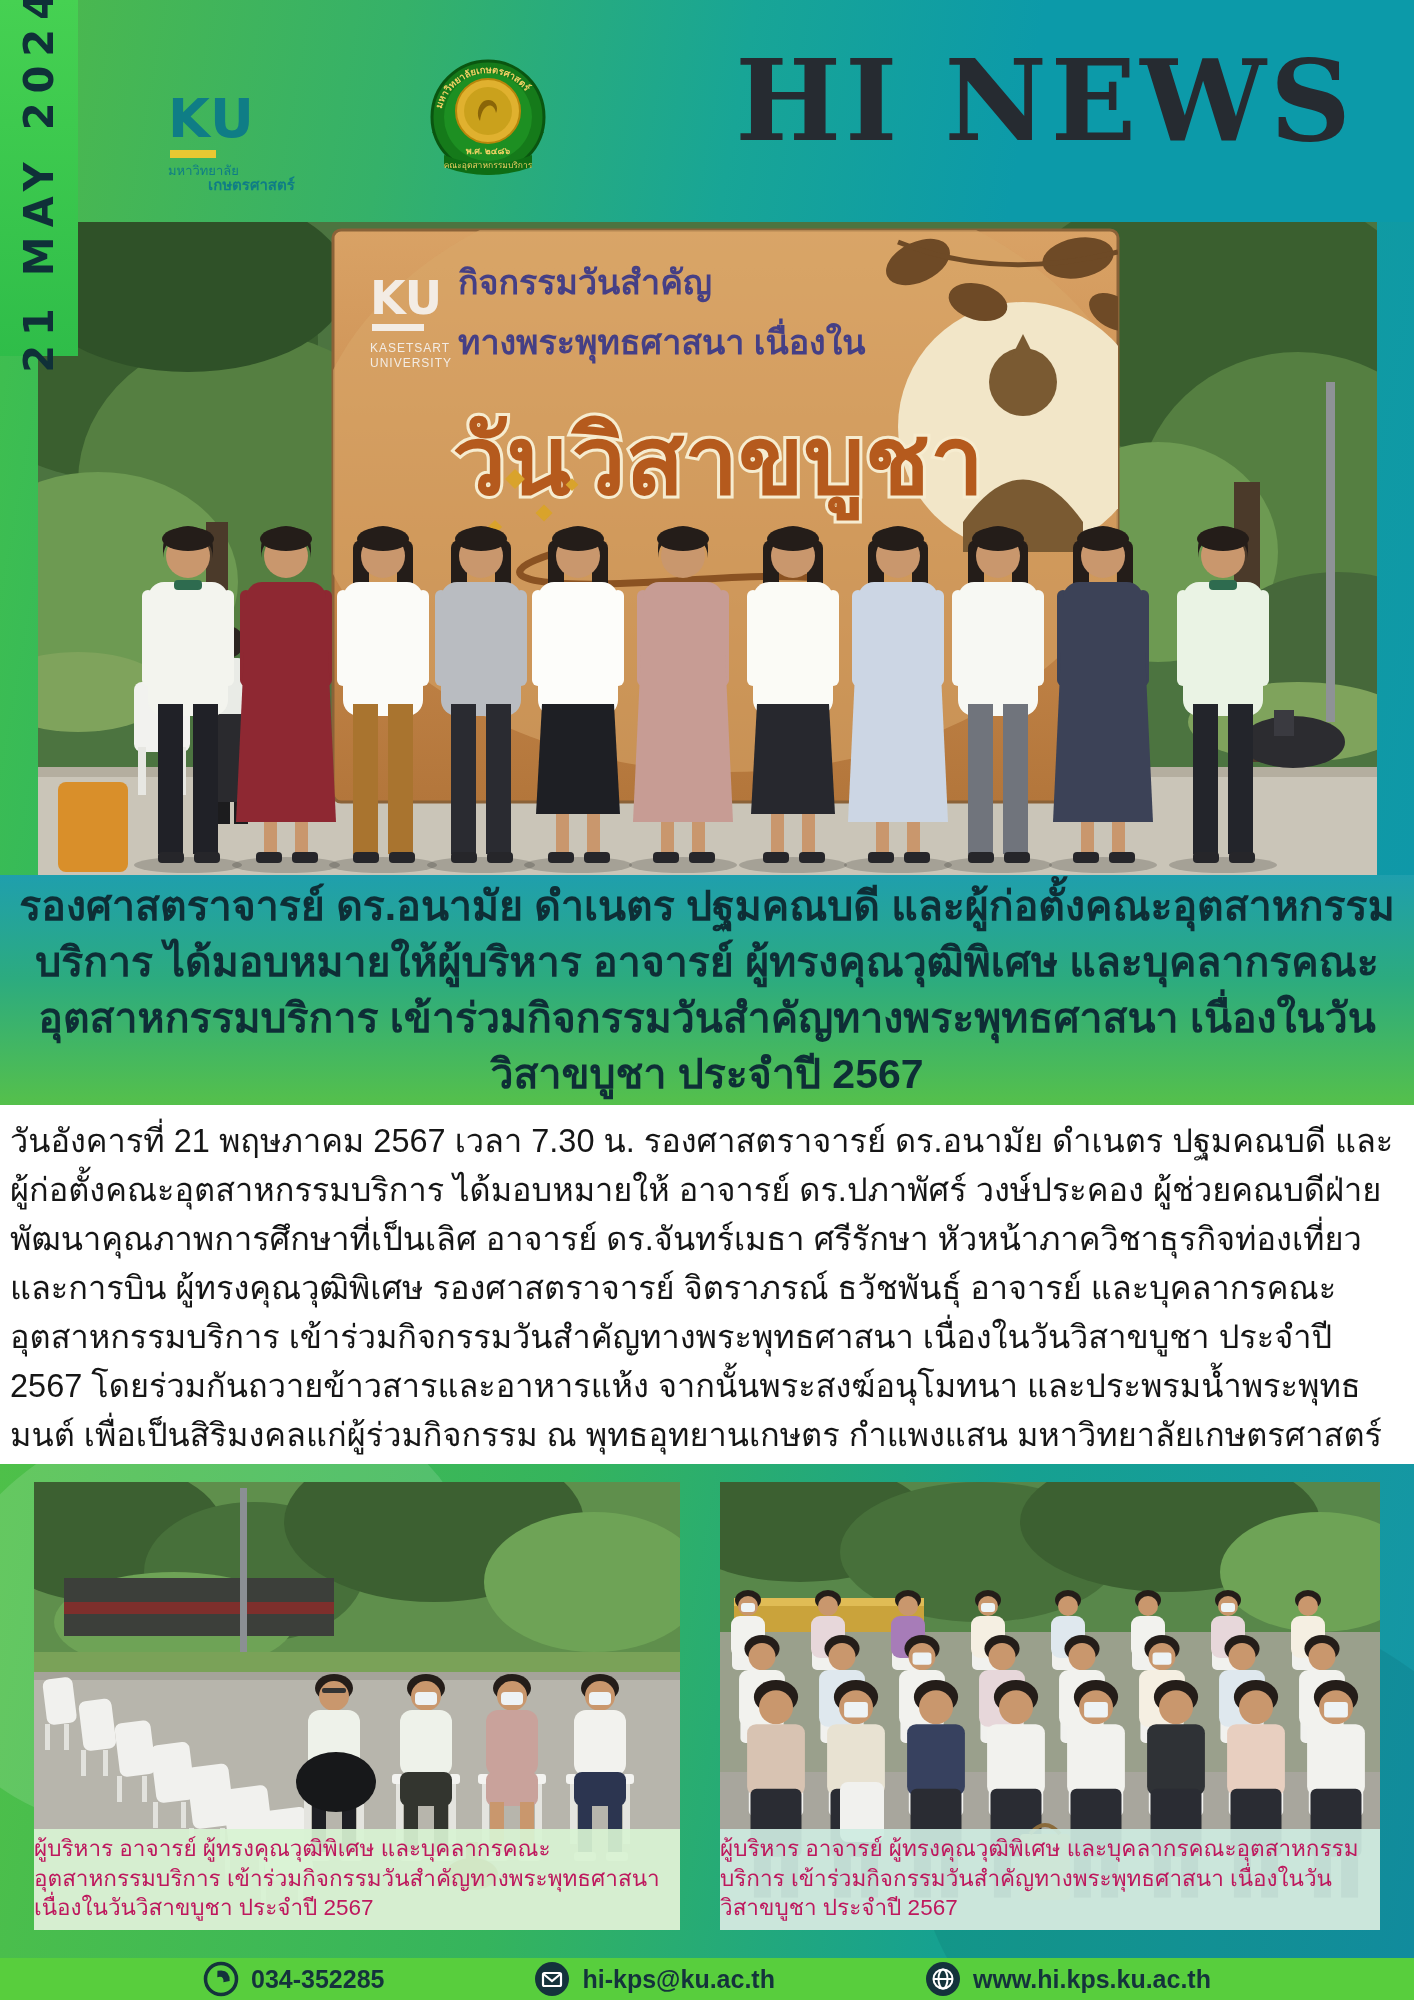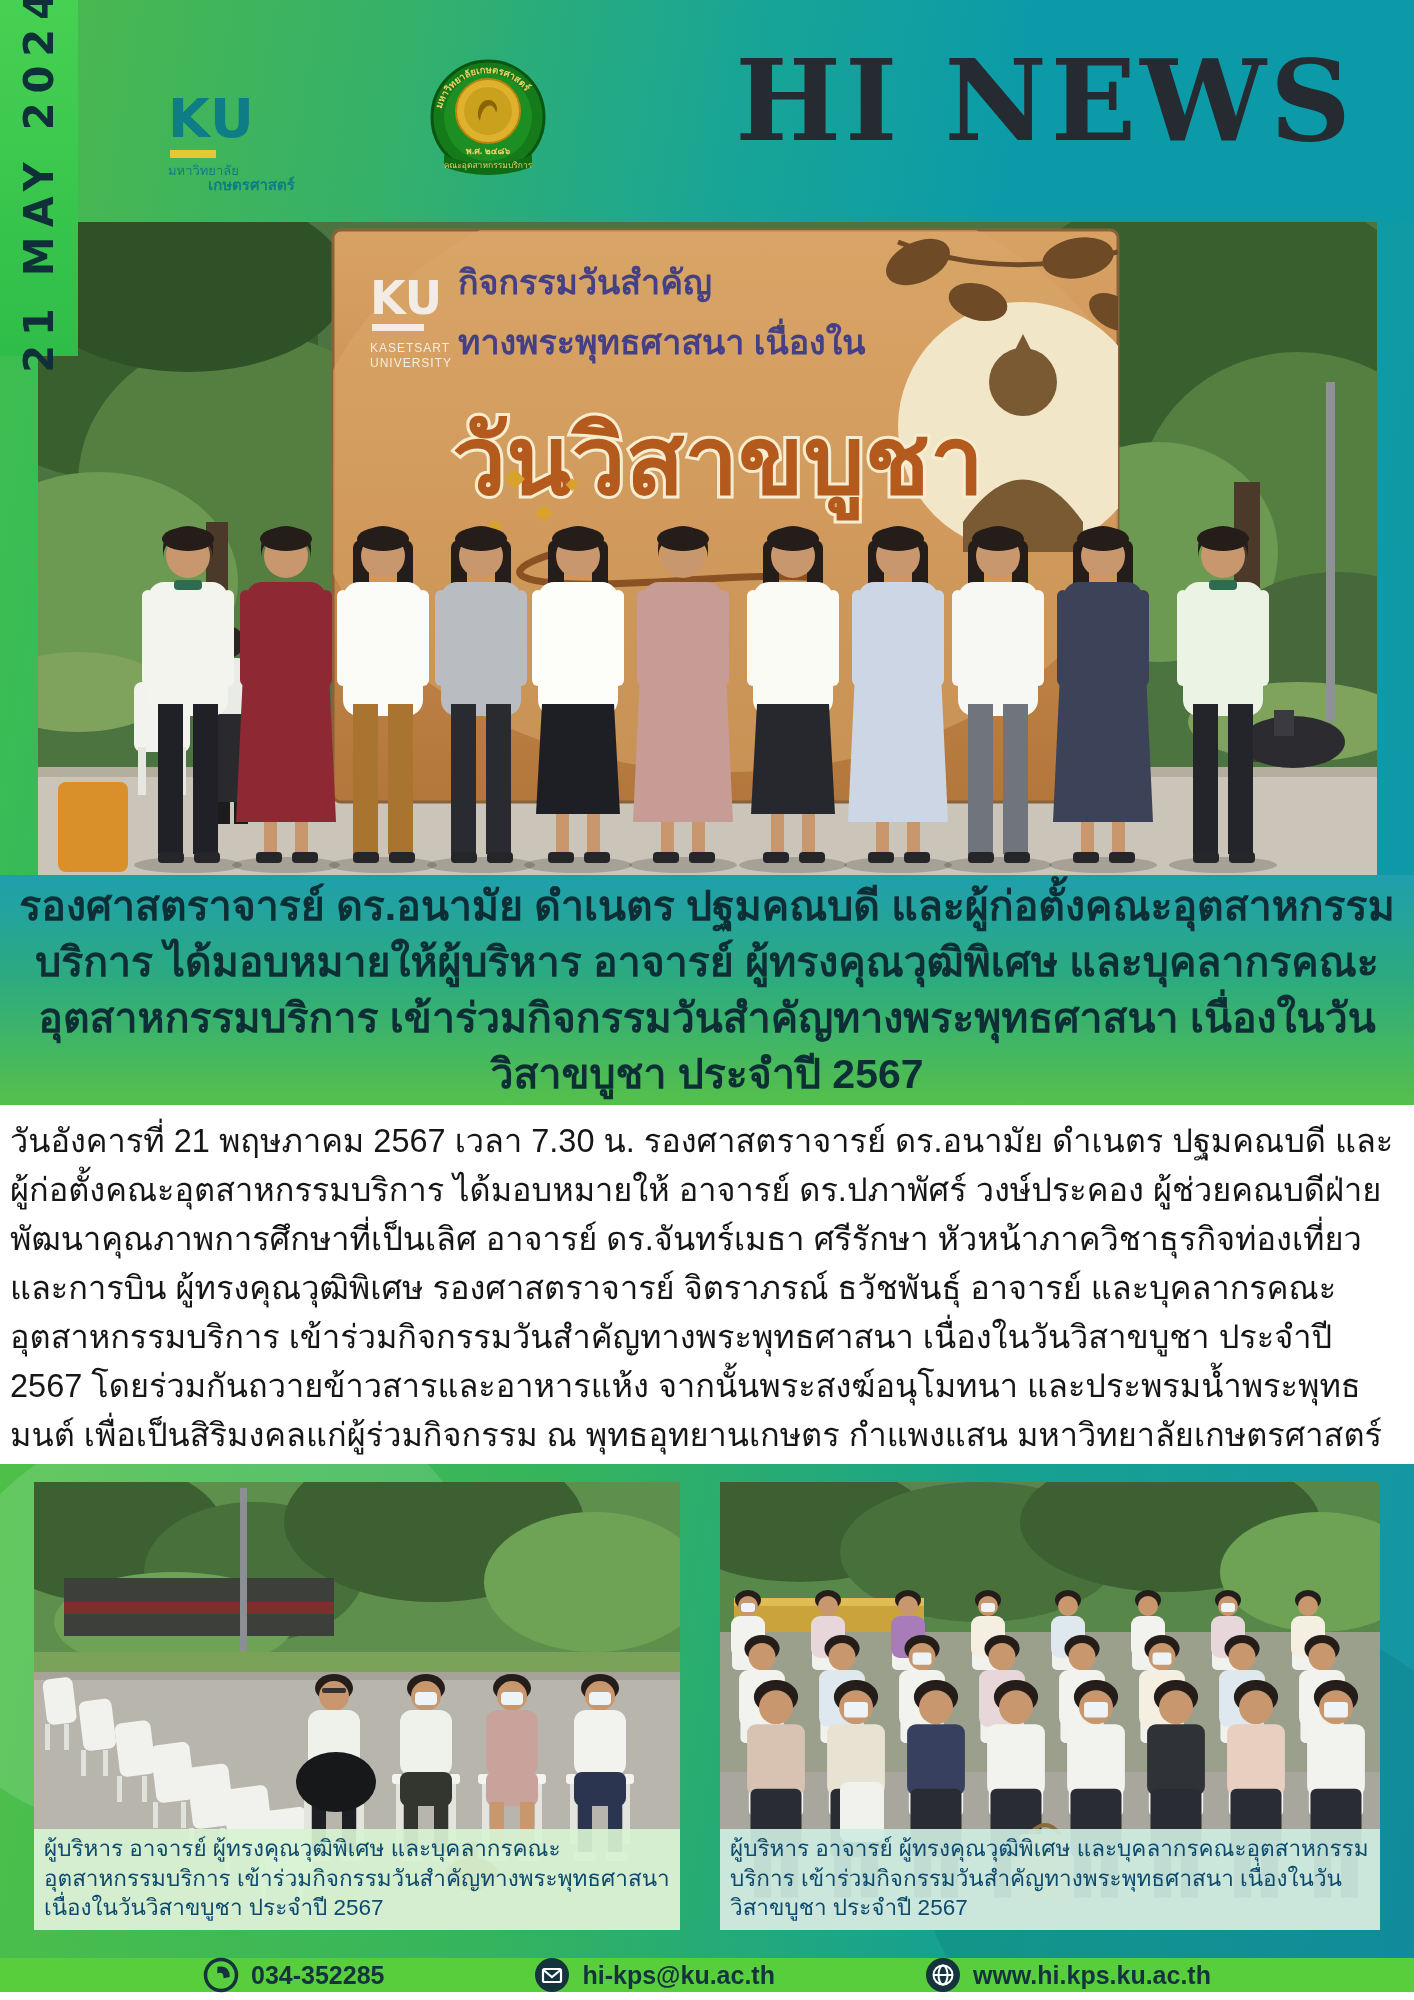--- a/index.html
+++ b/index.html
@@ -50,26 +50,26 @@
   .gallery{position:absolute;left:0;top:1464px;width:1414px;height:494px;overflow:hidden;
           background:linear-gradient(100deg,#4ec049 0%,#35b45d 38%,#16a190 68%,#1495a7 100%);}
   .gallery .deco1{position:absolute;left:-80px;top:-60px;width:560px;height:420px;
           background:rgba(255,255,255,0.13);border-radius:50%;transform:rotate(-18deg);}
   .gallery .deco2{position:absolute;right:-120px;top:140px;width:620px;height:520px;
           background:rgba(0,60,70,0.10);border-radius:50%;transform:rotate(14deg);}
   .photo-card{position:absolute;top:18px;height:448px;background:#889;overflow:hidden;}
   .photo-card.left{left:34px;width:646px;}
   .photo-card.right{left:720px;width:660px;}
   .caption{position:absolute;left:0;bottom:0;width:100%;box-sizing:border-box;
-          padding:5px 10px 7px 10px;font-size:22.5px;line-height:1.32;color:#0c4a6e;}
+          padding:5px 10px 7px 0;font-size:22.5px;line-height:1.32;color:#be185d;}
   .caption.lg{background:rgba(216,243,210,0.92);}
   .caption.tg{background:rgba(206,236,225,0.92);}
 
   
-  .footer{position:absolute;left:0;top:1958px;width:1414px;height:34px;background:#58ce3d;
+  .footer{position:absolute;left:0;top:1958px;width:1414px;height:42px;background:#58ce3d;
           display:flex;align-items:center;justify-content:center;gap:150px;}
   .contact{display:flex;align-items:center;gap:12px;color:#14333c;
           font-weight:bold;font-size:25px;font-family:"Liberation Sans",sans-serif;}
   .contact svg{display:block;}
 </style>
 </head>
 <body>
 
 <div class="page">
 

